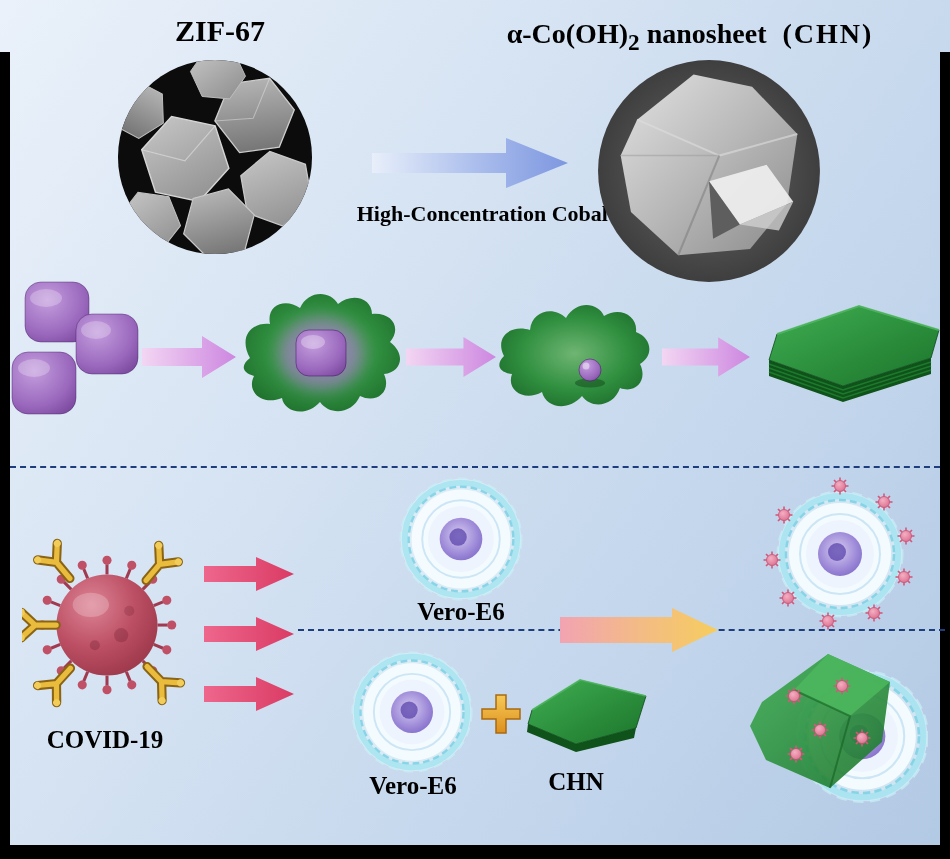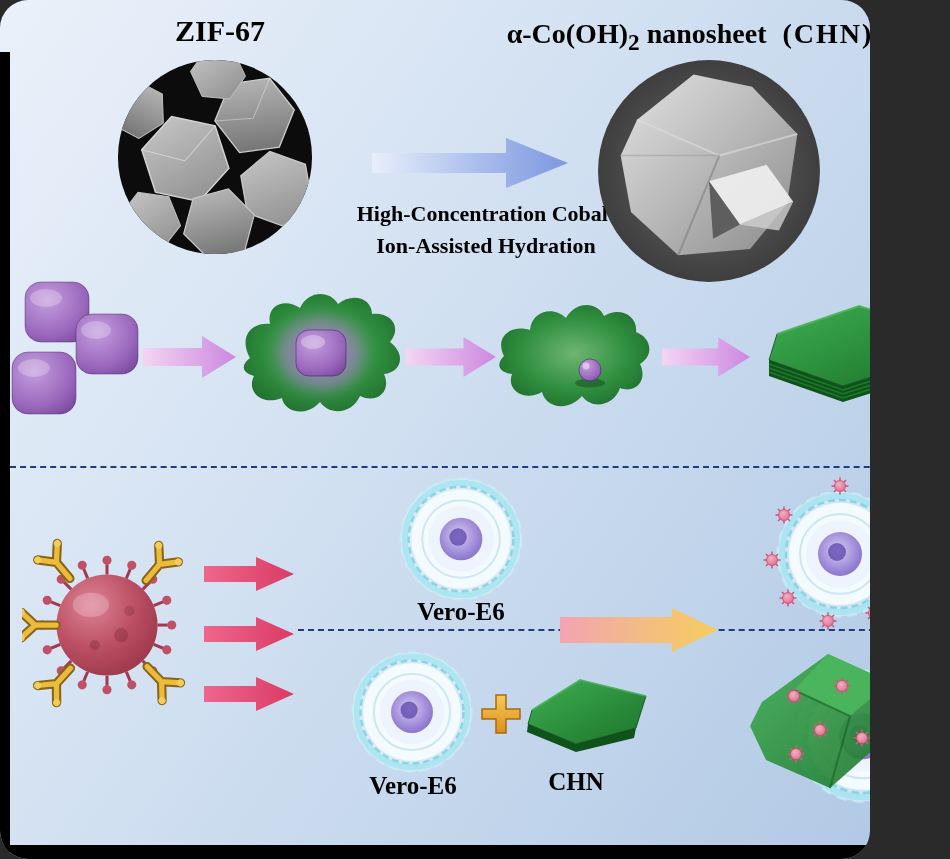--- a/index.html
+++ b/index.html
@@ -1,20 +1,19 @@
 <!DOCTYPE html>
 <html><head>
 <meta charset="utf-8">
 <style>
   html,body{margin:0;padding:0;background:#2a2a2a;}
   .figure{
-    position:relative;width:870px;height:859px;overflow:hidden;
+    position:relative;width:950px;height:859px;overflow:hidden;
     background:linear-gradient(125deg,#eaf1fa 0%,#d7e4f3 35%,#c3d6ec 70%,#b2c9e4 100%);
     font-family:"Liberation Serif", serif;
-    border-radius:28px;
   }
   .abs{position:absolute;}
   .frame{background:#000;}
   .label{font-weight:bold;color:#000;text-align:center;line-height:1.15;}
   .title{font-size:30px;}
   .title2{font-size:28px;white-space:nowrap;}
   .caption{font-size:22px;line-height:1.45;}
   .small-label{font-size:25px;}
   .covid-label{font-size:25px;}
   .paren{margin-left:16px;letter-spacing:2px;margin-top:12px;}
@@ -166,21 +165,20 @@
       <polyline points="-45,0 -2,3 22.5,-39" transform="translate(140,58) rotate(-8) scale(0.9)" fill="none" stroke="#e4e4e4" stroke-width="1.2" opacity="0.5"></polyline>
     </g>
   </svg>
 
   <svg class="abs" style="left:372px;top:136px;" width="196" height="54" viewBox="0 0 196 54">
     <polygon points="0,17 134,17 134,2 196,27 134,52 134,37 0,37" fill="url(#g-blue)"></polygon>
   </svg>
 
   <div class="abs label caption" style="left:290px;top:198px;width:392px;">
     <div>High-Concentration Cobalt</div>
-    <div>Ion-Assisted Hydration</div>
   </div>
 
   <svg class="abs" style="left:596px;top:58px;" width="226" height="226" viewBox="0 0 220 220">
     <clipPath id="chnClip">
         <circle cx="110" cy="110" r="108"></circle>
       </clipPath>
     <g clip-path="url(#chnClip)">
       <rect width="220" height="220" fill="url(#g-chnbg)"></rect>
       <path d="M40,60 L95,16 L152,28 L196,74 L186,142 L150,186 L80,192 L34,150 L24,95 Z" fill="url(#g-chnsheet)"></path>
       <path d="M40,60 L120,95 L196,74" stroke="#dedede" fill="none" stroke-width="2" opacity="0.6"></path>
@@ -262,20 +260,21 @@
       <circle cx="-12" cy="20" r="5" fill="#6e1f2e" opacity="0.3"></circle>
       <circle cx="22" cy="-14" r="5" fill="#6e1f2e" opacity="0.25"></circle>
     </g>
     <use href="#abProto" transform="translate(136,34) rotate(40) scale(1.15)"></use>
     <use href="#abProto" transform="translate(34,32) rotate(-40) scale(1.15)"></use>
     <use href="#abProto" transform="translate(13,94) rotate(-90) scale(1.15)"></use>
     <use href="#abProto" transform="translate(34,152) rotate(-138) scale(1.15)"></use>
     <use href="#abProto" transform="translate(138,150) rotate(136) scale(1.15)"></use>
   </svg>
 
+  <div class="abs label covid-label" style="left:20px;top:726px;width:170px;">COVID-19</div>
 
   <svg class="abs" style="left:204px;top:556px;" width="90" height="36" viewBox="0 0 90 36">
     <polygon points="0,10 52,10 52,1 90,18 52,35 52,26 0,26" fill="url(#g-crimson)"></polygon>
   </svg>
   <svg class="abs" style="left:204px;top:616px;" width="90" height="36" viewBox="0 0 90 36">
     <polygon points="0,10 52,10 52,1 90,18 52,35 52,26 0,26" fill="url(#g-crimson)"></polygon>
   </svg>
   <svg class="abs" style="left:204px;top:676px;" width="90" height="36" viewBox="0 0 90 36">
     <polygon points="0,10 52,10 52,1 90,18 52,35 52,26 0,26" fill="url(#g-crimson)"></polygon>
   </svg>

